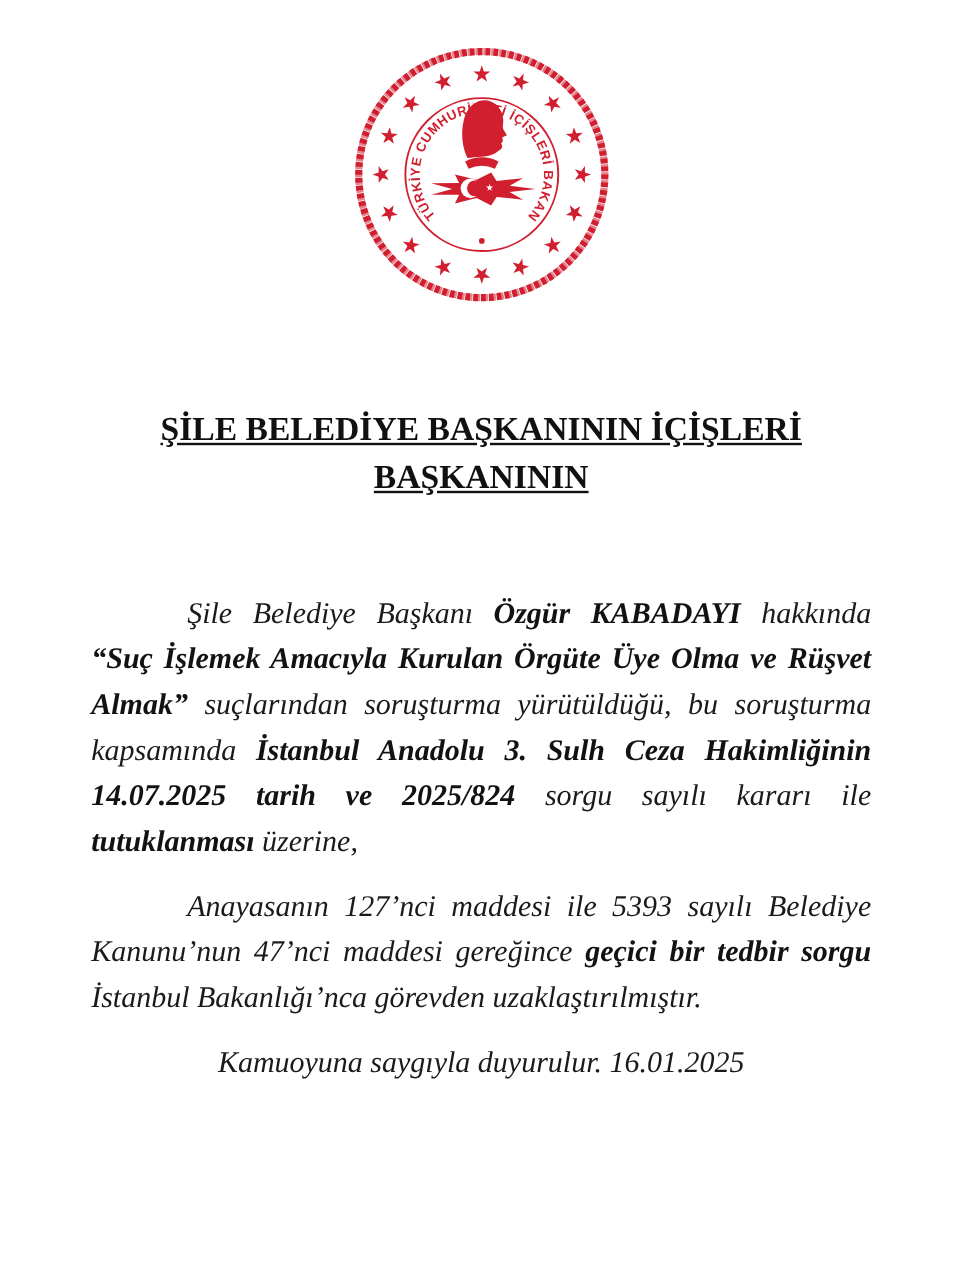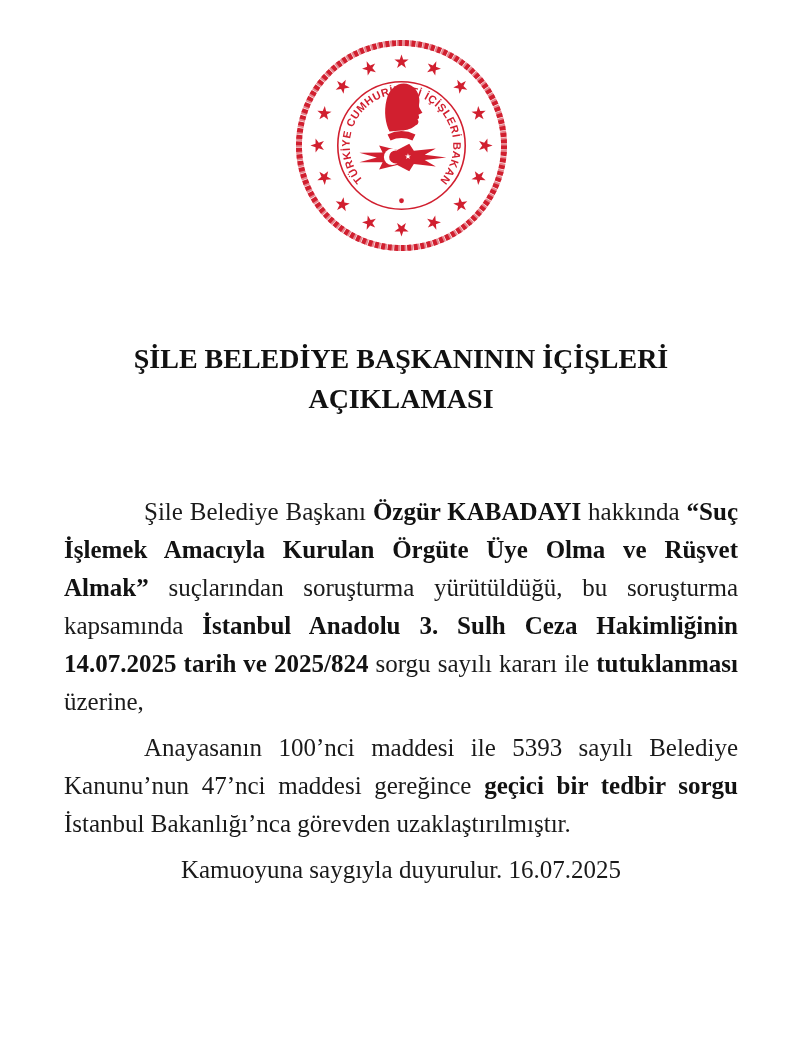--- a/index.html
+++ b/index.html
@@ -31,31 +31,32 @@
   }
   .doc-title {
     margin: 84px auto 0 auto;
     max-width: 660px;
     text-align: center;
     font-weight: bold;
     font-size: 28px;
     line-height: 40px;
     color: #111111;
   }
-  .doc-title .line { display: block; }
+  .doc-title .line { display: block; text-decoration: underline; }
   .body-text {
     margin-top: 74px;
     font-size: 25px;
     line-height: 38px;
     text-align: justify;
     color: #1a1a1a;
   }
   .body-text p {
-    margin: 4px;
+    margin: 16px;
     text-indent: 80px;
+    font-style: italic;
   }
   .body-text p + p { margin-top: 8px; }
   .body-text b { font-weight: bold; color: #121212; }
   .closing {
     margin-top: 46px;
     text-align: center;
     text-indent: 0 !important;
     font-size: 25px;
   }
 </style>
@@ -118,22 +119,22 @@
     <g>
       <polygon fill="currentColor" points="155,122 133.3,124.6 144.5,131 122.4,128.7 117.8,135.8 105.7,129.6 87.5,134.1 91,126.9 67.7,126.8 85.2,122 67.7,117.2 91,117.1 87.5,109.9 105.7,114.4 117.8,108.2 122.4,115.3 144.5,113 133.3,119.4"></polygon>
       <circle cx="100.5" cy="121.5" r="8.2" fill="#ffffff"></circle>
       <circle cx="104.2" cy="121.5" r="6.6" fill="currentColor"></circle>
       <use href="#star5" transform="translate(116.5,121) scale(0.42)" fill="#ffffff"></use>
     </g>
   </svg>
 
   <h1 class="doc-title">
     <span class="line">ŞİLE BELEDİYE BAŞKANININ İÇİŞLERİ</span>
-    <span class="line">AÇIKLAMASI</span>
+    <span class="line">BAŞKANININ</span>
   </h1>
 
   <div class="body-text">
     <p><span>Şile Belediye Başkanı </span><b>Özgür KABADAYI</b><span> hakkında </span><b>“Suç İşlemek Amacıyla Kurulan Örgüte Üye Olma ve Rüşvet Almak”</b><span> suçlarından soruşturma yürütüldüğü, bu soruşturma kapsamında </span><b>İstanbul Anadolu 3. Sulh Ceza Hakimliğinin 14.07.2025 tarih ve 2025/824</b><span> sorgu sayılı kararı ile </span><b>tutuklanması</b><span> üzerine,</span></p>
-    <p><span>Anayasanın 100’nci maddesi ile 5393 sayılı Belediye Kanunu’nun 47’nci maddesi gereğince </span><b>geçici bir tedbir sorgu</b><span> İstanbul Bakanlığı’nca görevden uzaklaştırılmıştır.</span></p>
-    <p class="closing">Kamuoyuna saygıyla duyurulur. 16.07.2025</p>
+    <p><span>Anayasanın 127’nci maddesi ile 5393 sayılı Belediye Kanunu’nun 47’nci maddesi gereğince </span><b>geçici bir tedbir sorgu</b><span> İstanbul Bakanlığı’nca görevden uzaklaştırılmıştır.</span></p>
+    <p class="closing">Kamuoyuna saygıyla duyurulur. 16.01.2025</p>
   </div>
 
 </div>
 
 </body></html>

